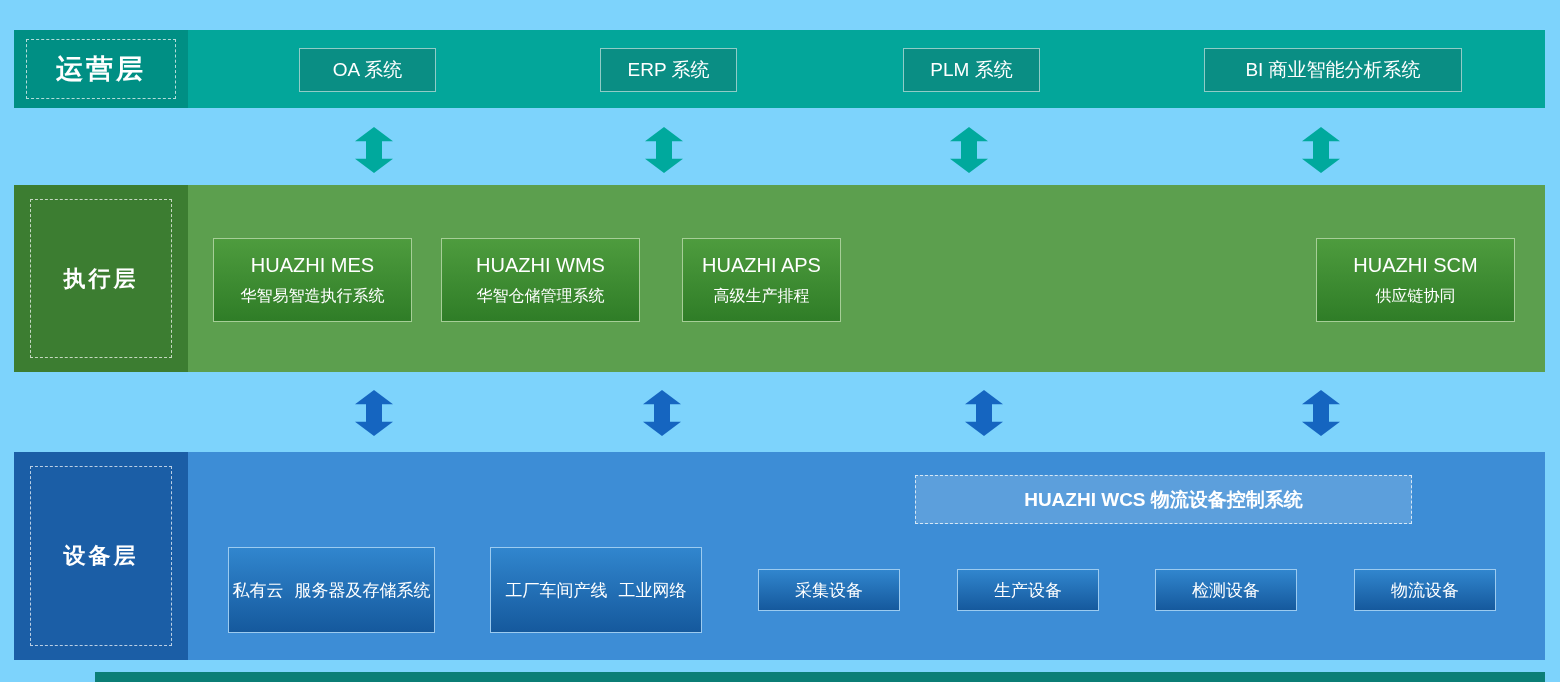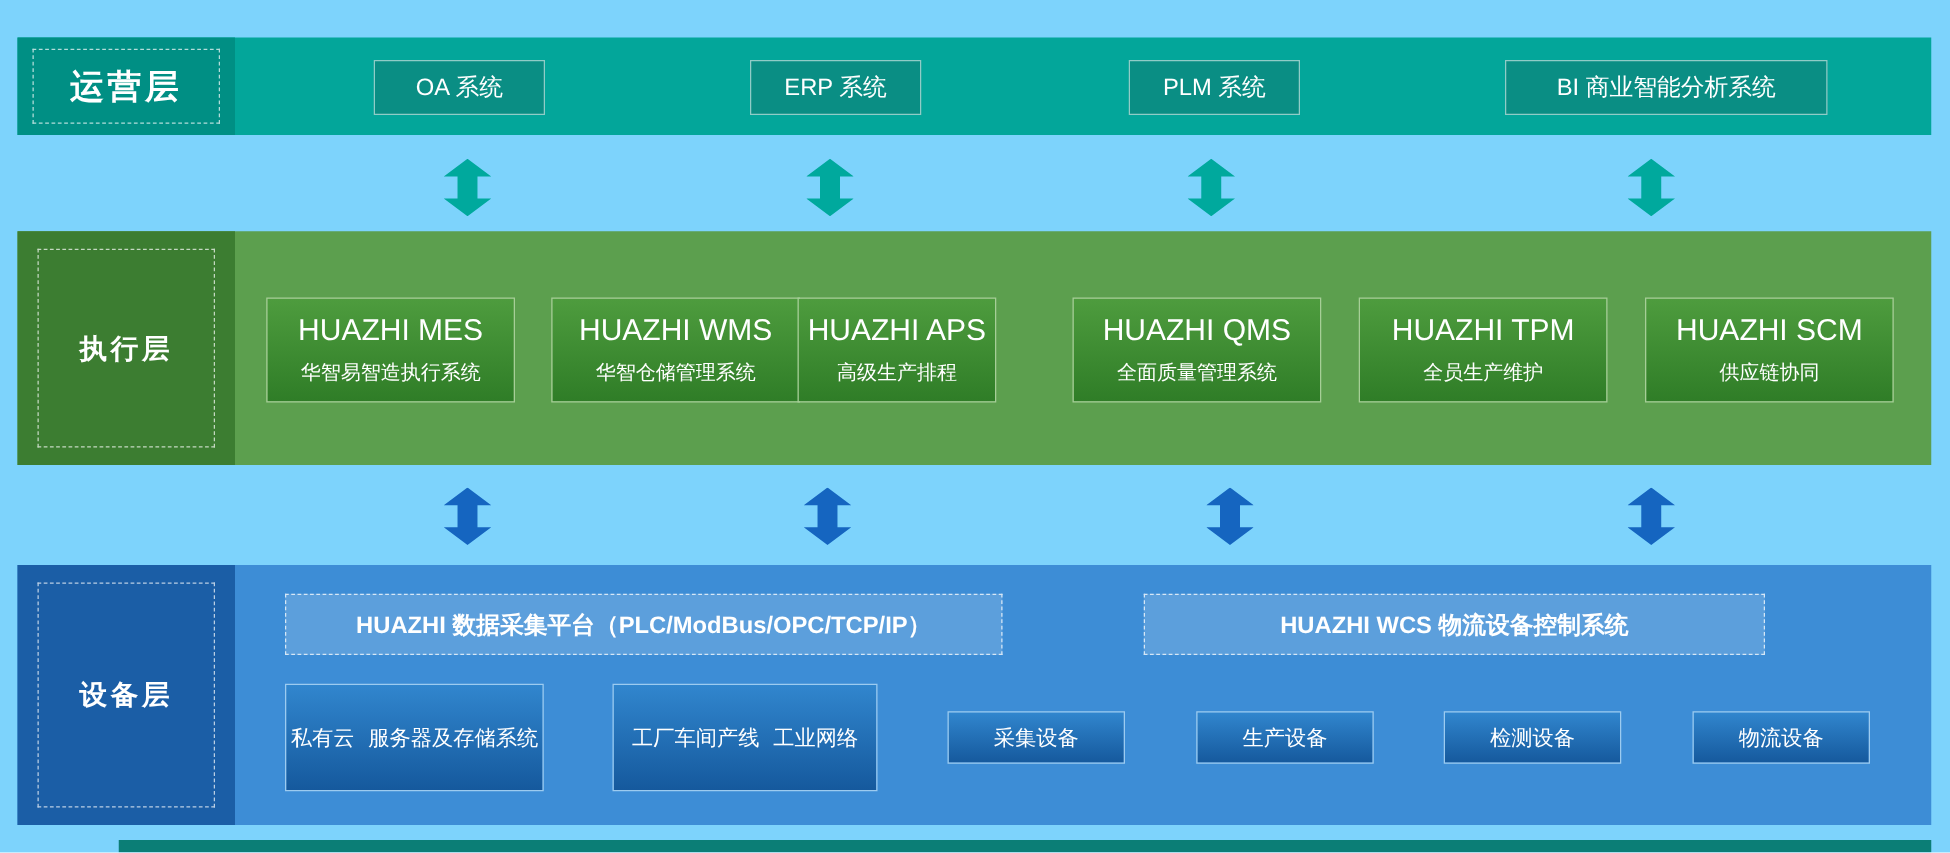--- a/index.html
+++ b/index.html
@@ -29,21 +29,21 @@
     position:absolute;top:18px;height:42px;background:#0A8E84;
     border:1px solid rgba(255,255,255,.55);
     display:flex;align-items:center;justify-content:center;font-size:19px;
   }
   .exec-item{
     position:absolute;top:53px;height:82px;
     background:linear-gradient(180deg,#4E9C3E 0%,#2F7D27 100%);
     border:1px solid #A6CE97;
     display:flex;flex-direction:column;align-items:center;justify-content:center;gap:9px;
   }
-  .exec-title{font-size:24px;}
+  .exec-title{font-size:20px;}
   .exec-sub{font-size:16px;}
 
   .platform{
     position:absolute;top:23px;height:47px;
     background:rgba(255,255,255,.16);border:1px dashed rgba(255,255,255,.75);
     display:flex;align-items:center;justify-content:center;
     font-size:19px;font-weight:bold;
   }
   .dev-item{
     position:absolute;
@@ -89,48 +89,39 @@
       <div class="dashed-inner">执行层</div>
     </div>
     <div class="exec-item" style="left:199px;width:197px;">
       <span class="exec-title">HUAZHI MES</span>
       <span class="exec-sub">华智易智造执行系统</span>
     </div>
     <div class="exec-item" style="left:427px;width:197px;">
       <span class="exec-title">HUAZHI WMS</span>
       <span class="exec-sub">华智仓储管理系统</span>
     </div>
-    <div class="exec-item" style="left:624px;width:157px;">
+    <div class="exec-item" style="left:668px;width:157px;">
       <span class="exec-title">HUAZHI APS</span>
       <span class="exec-sub">高级生产排程</span>
-    </div>
-    <div class="exec-item" style="left:844px;width:197px;">
-      <span class="exec-title">HUAZHI QMS</span>
-      <span class="exec-sub">全面质量管理系统</span>
-    </div>
-    <div class="exec-item" style="left:1073px;width:197px;">
-      <span class="exec-title">HUAZHI TPM</span>
-      <span class="exec-sub">全员生产维护</span>
     </div>
     <div class="exec-item" style="left:1302px;width:197px;">
       <span class="exec-title">HUAZHI SCM</span>
       <span class="exec-sub">供应链协同</span>
     </div>
   </section>
 
   <div class="arrow blue" style="left:355px;top:390px;"></div>
   <div class="arrow blue" style="left:643px;top:390px;"></div>
   <div class="arrow blue" style="left:965px;top:390px;"></div>
   <div class="arrow blue" style="left:1302px;top:390px;"></div>
 
   <section class="band band-dev">
     <div class="label-block">
       <div class="dashed-inner">设备层</div>
     </div>
-    <div class="platform" style="left:214px;width:572px;">HUAZHI 数据采集平台（PLC/ModBus/OPC/TCP/IP）</div>
     <div class="platform" style="left:901px;width:495px;">HUAZHI WCS 物流设备控制系统</div>
 
     <div class="dev-item big" style="left:214px;width:205px;">
       <span>私有云</span>
       <span>服务器及存储系统</span>
     </div>
     <div class="dev-item big" style="left:476px;width:210px;">
       <span>工厂车间产线</span>
       <span>工业网络</span>
     </div>

